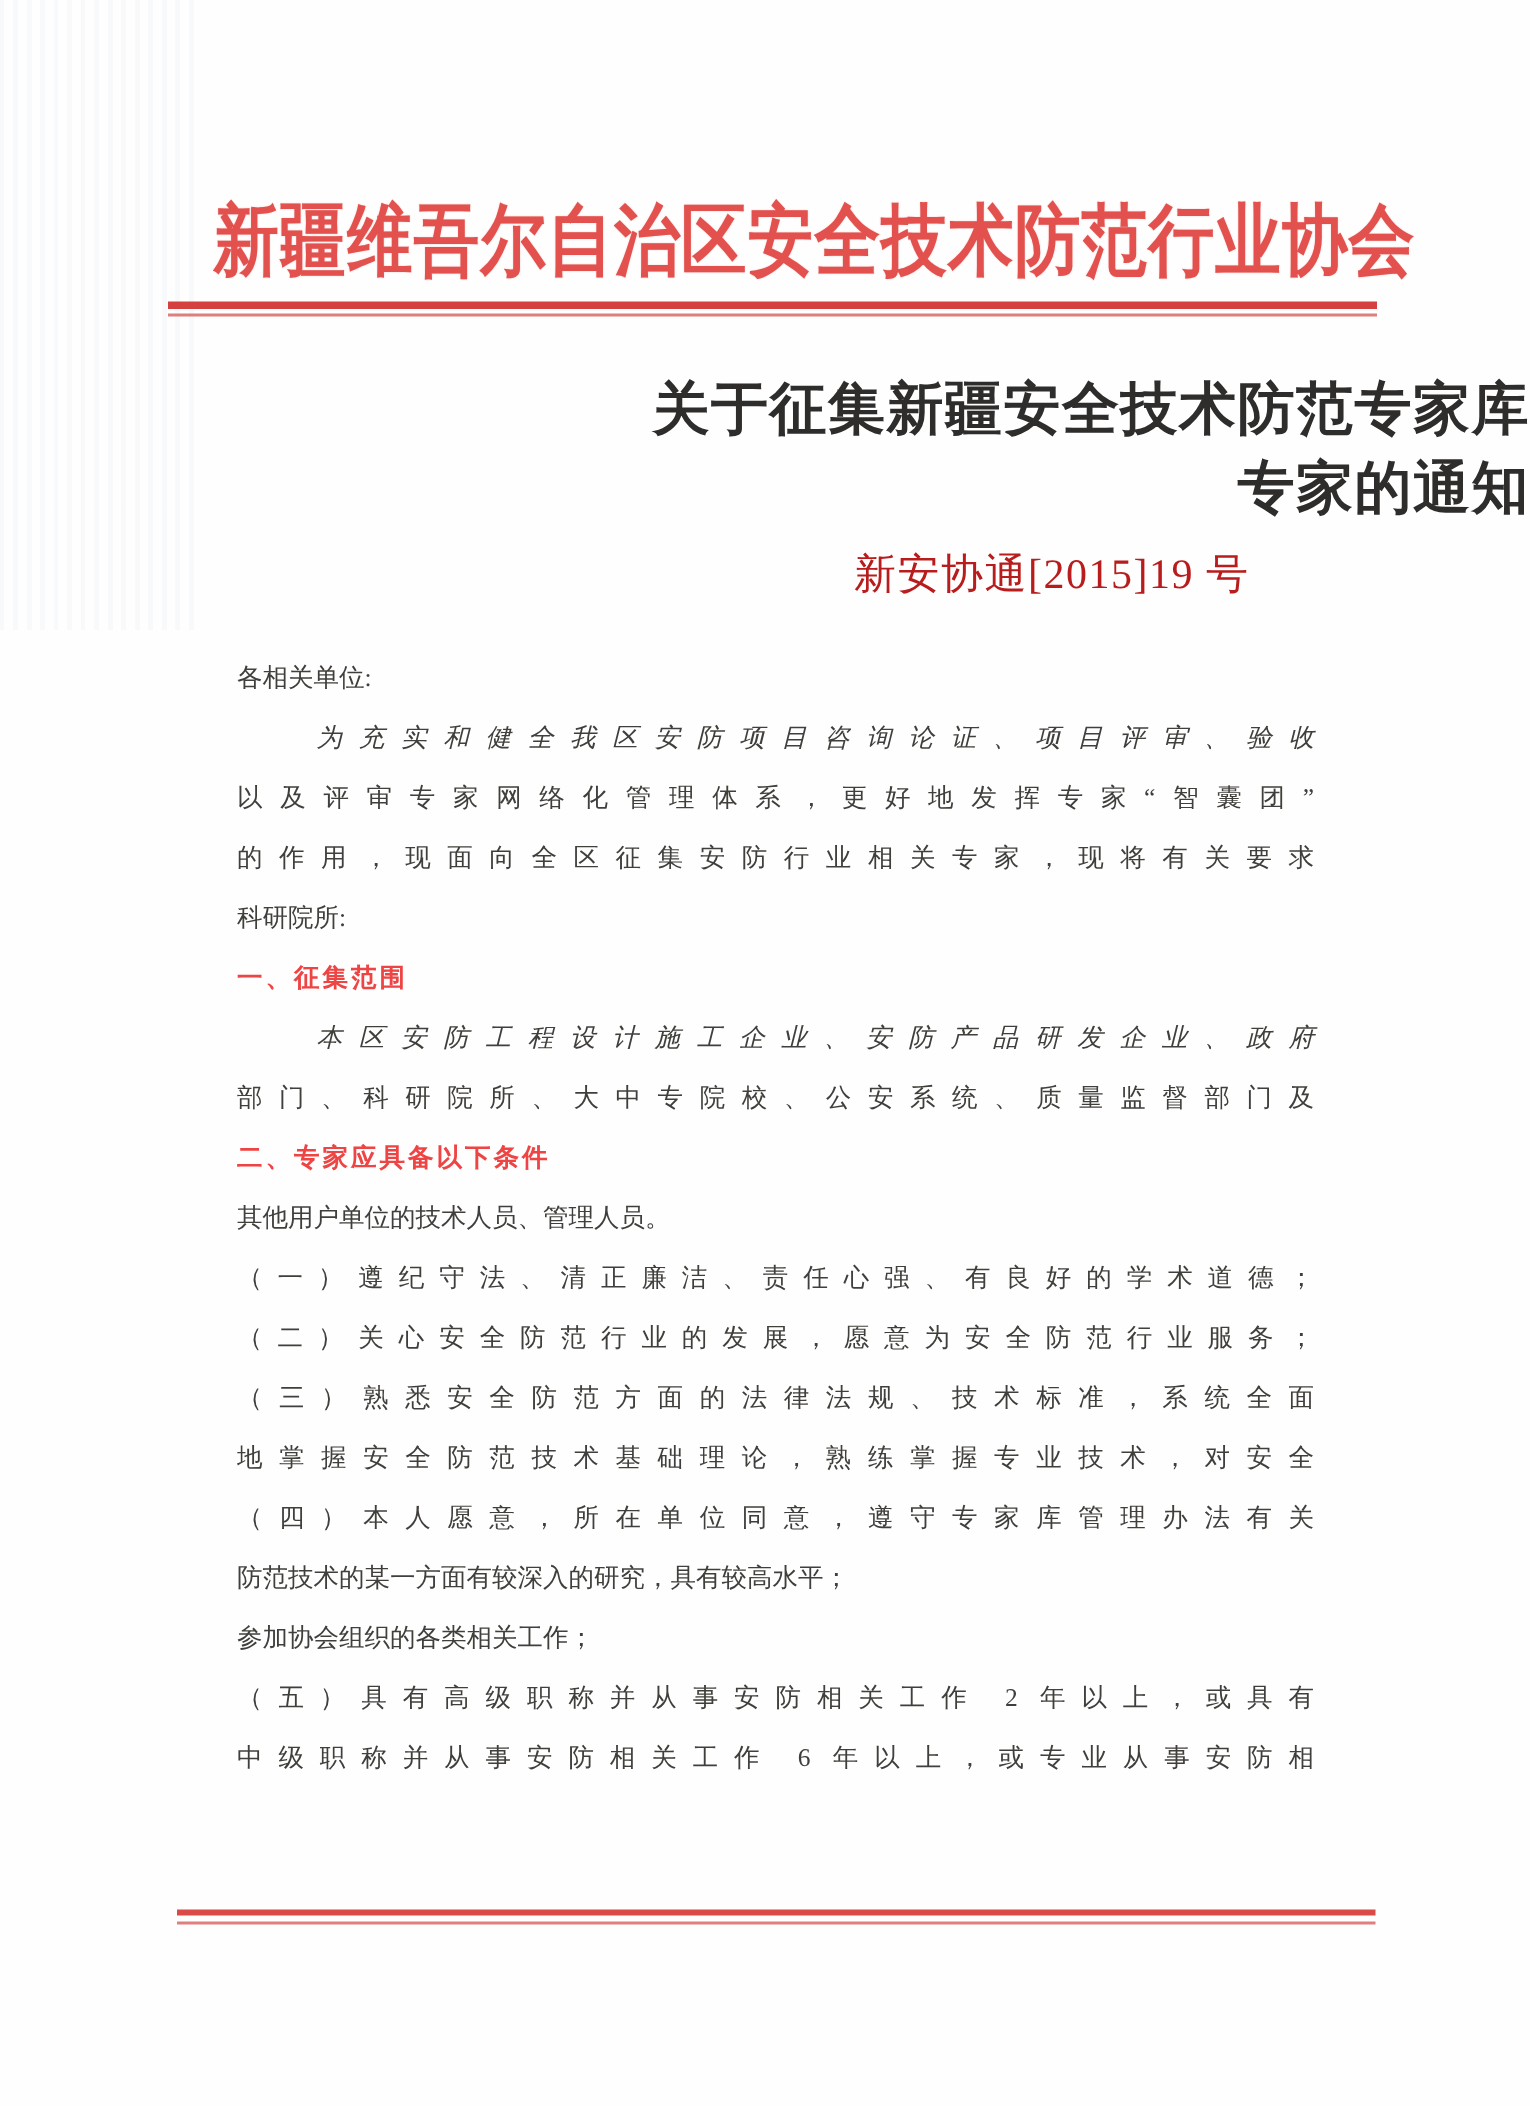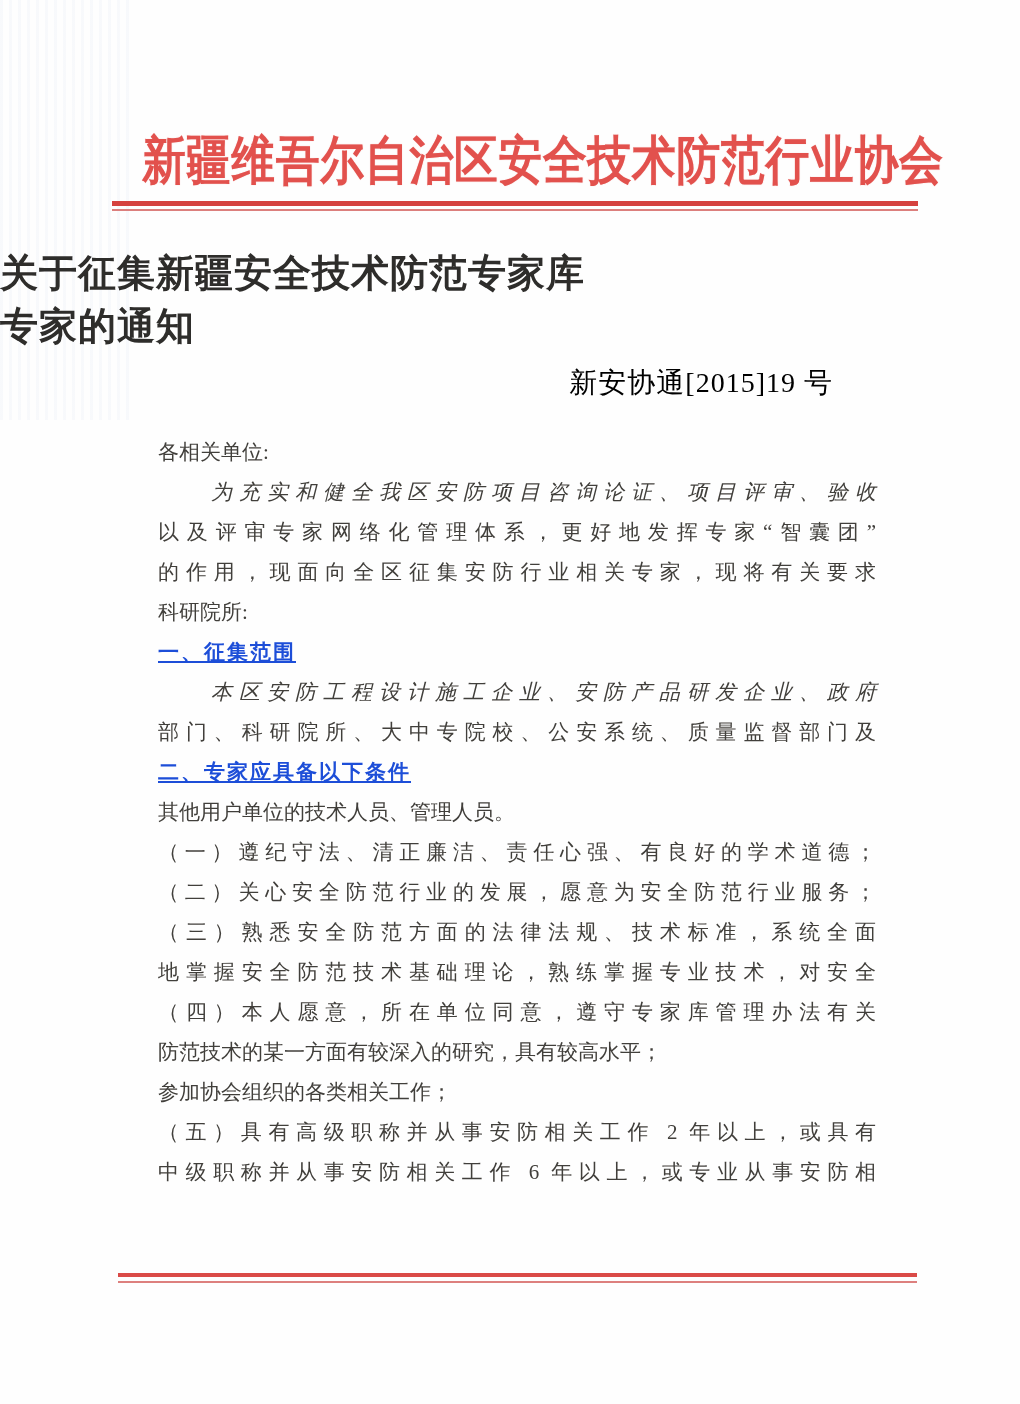--- a/index.html
+++ b/index.html
@@ -33,51 +33,50 @@
     position:absolute;left:112px;width:806px;top:201px;height:5px;
     background:#d5413e;
   }
   .head-rule-thin{
     position:absolute;left:112px;width:806px;top:209px;height:2px;
     background:#dc7f7d;
   }
   
   .doc-title{
     position:absolute;top:247px;left:0;width:1020px;
-    text-align:left;color:#2e2d2b;
+    text-align:right;color:#2e2d2b;
     font-size:38px;font-weight:bold;line-height:53px;
     letter-spacing:1px;
   }
   
   .doc-number{
     position:absolute;top:364px;right:187px;
-    font-size:28px;color:#000000;white-space:nowrap;
+    font-size:28px;color:#b91c1c;white-space:nowrap;
     letter-spacing:1px;
   }
   
   .doc-body{
     position:absolute;left:158px;top:432px;width:718px;
-    font-size:21px;color:#413f3b;
+    font-size:17px;color:#413f3b;
   }
   .doc-body .line{
     height:40px;line-height:40px;
     white-space:normal;
   }
   .doc-body .line.justify{
     text-align:justify;
     text-align-last:justify;
   }
   .doc-body .line.indent{
     padding-left:53px;
     font-style:italic;
   }
   .doc-body .line.bold{
-    font-weight:bold;color:#1d4ed8;
+    font-weight:bold;color:#ef4444;
     letter-spacing:2px;
-    text-decoration:underline;
   }
   
   .foot-rule-thick{
     position:absolute;left:118px;width:799px;top:1273px;height:4px;
     background:#da4a47;
   }
   .foot-rule-thin{
     position:absolute;left:118px;width:799px;top:1281px;height:2px;
     background:#dd807e;
   }

